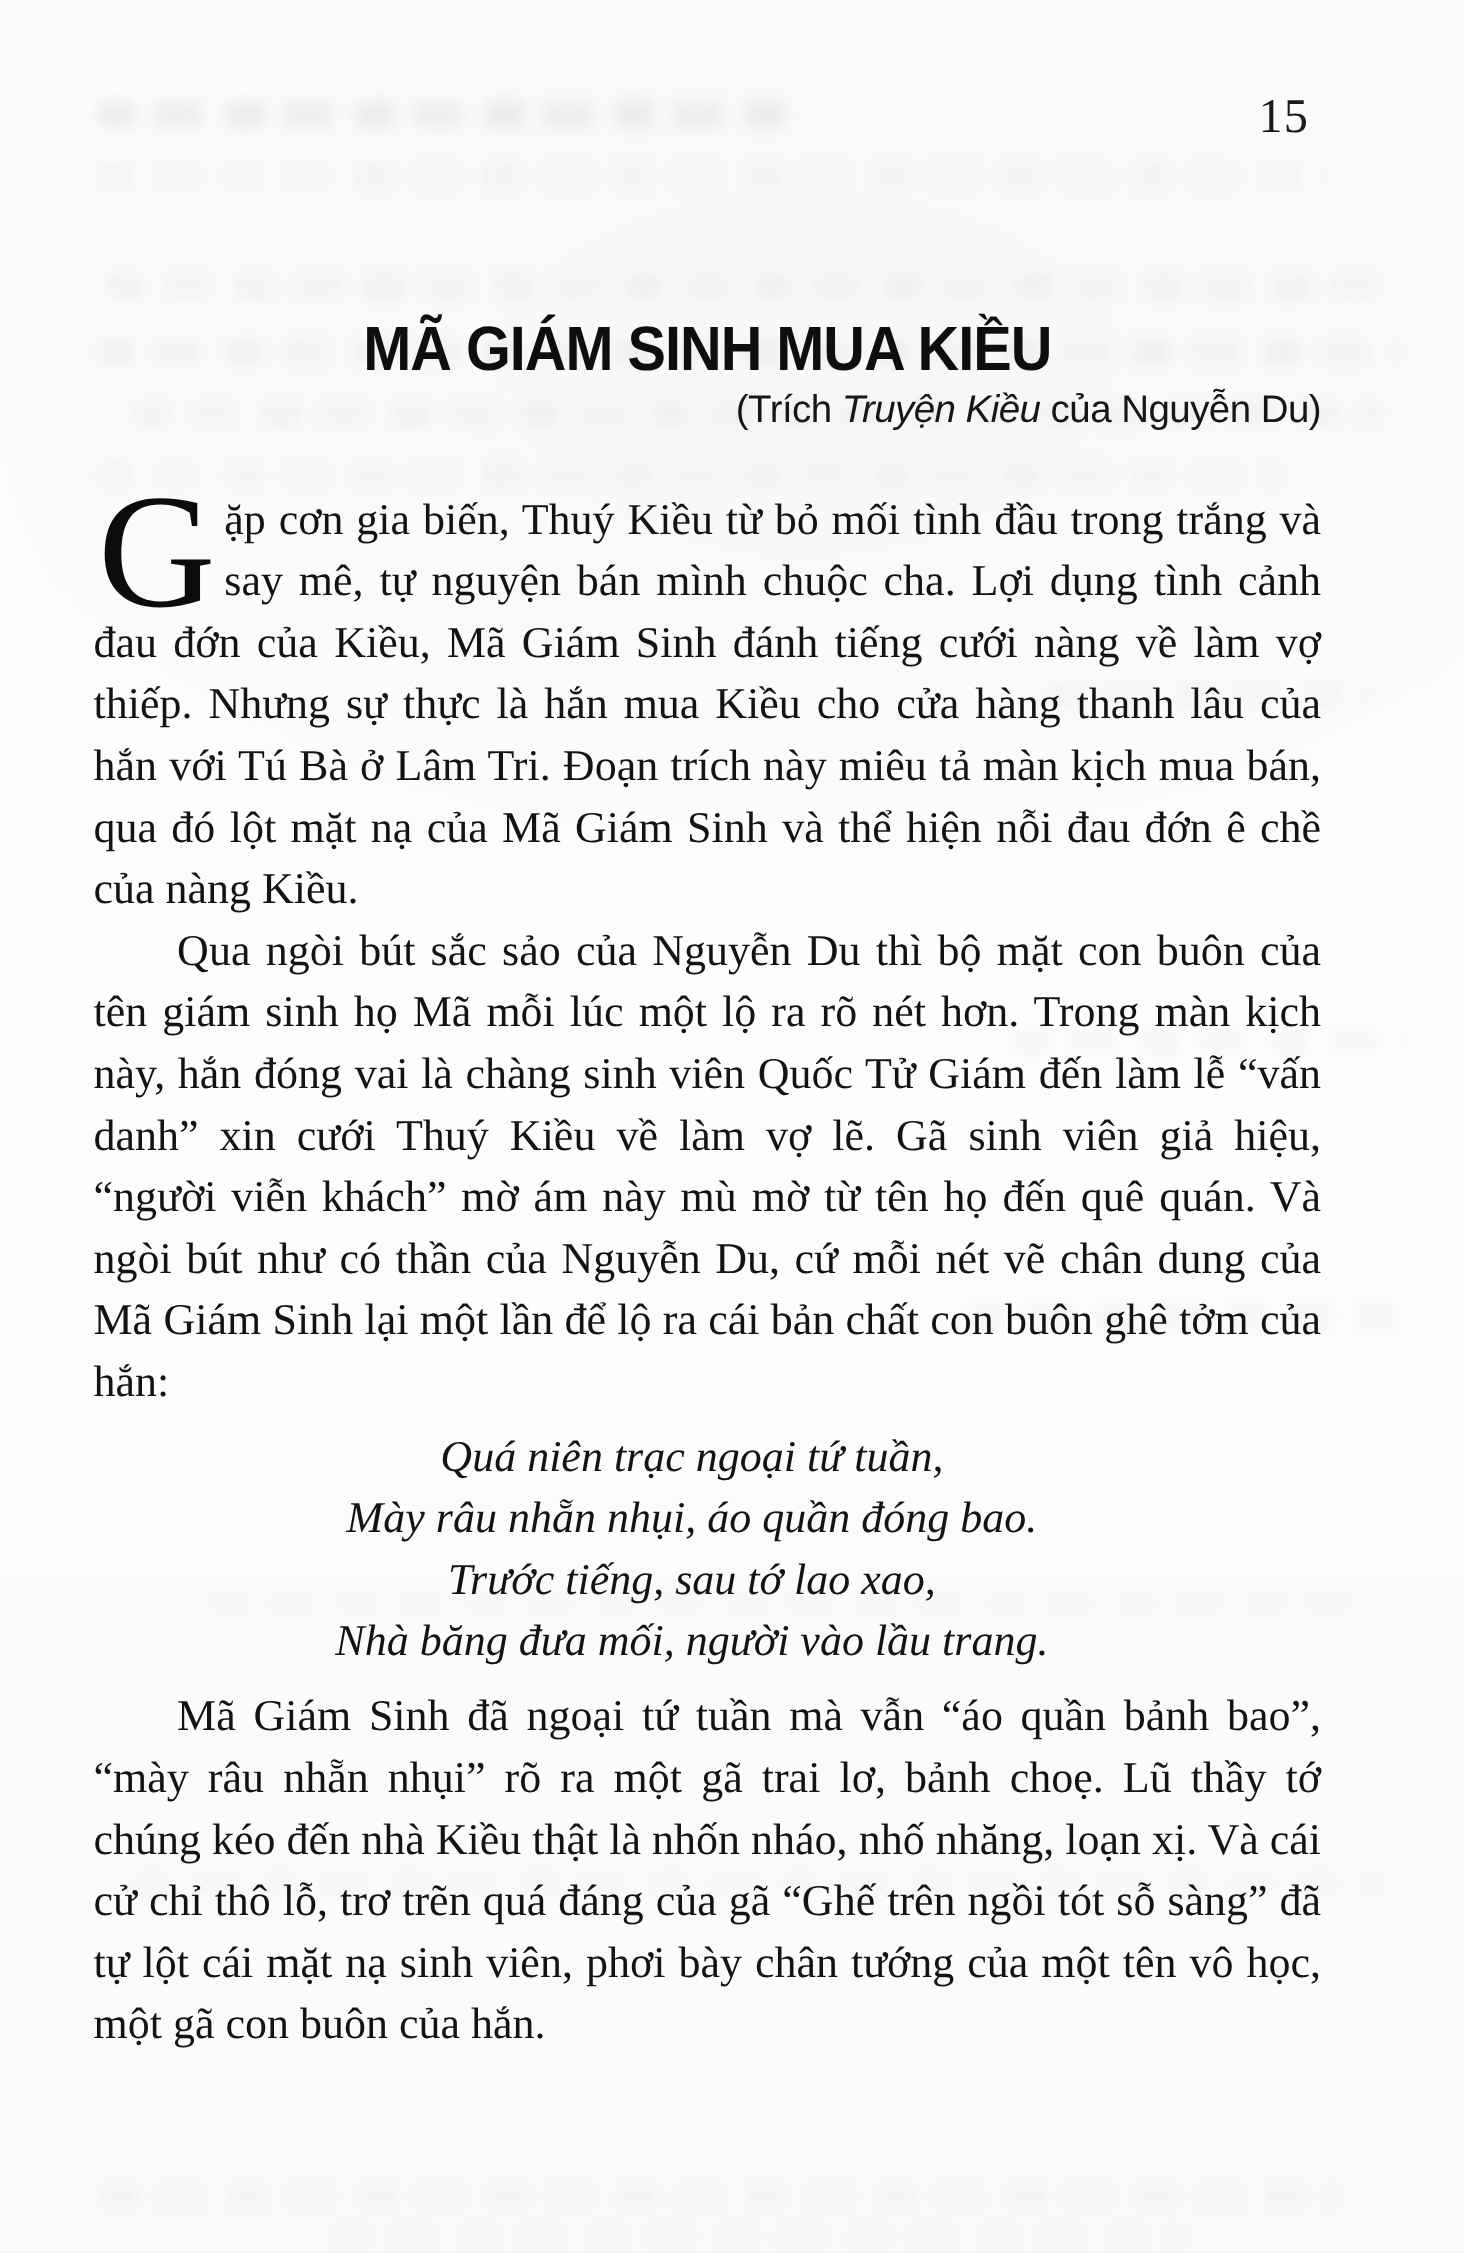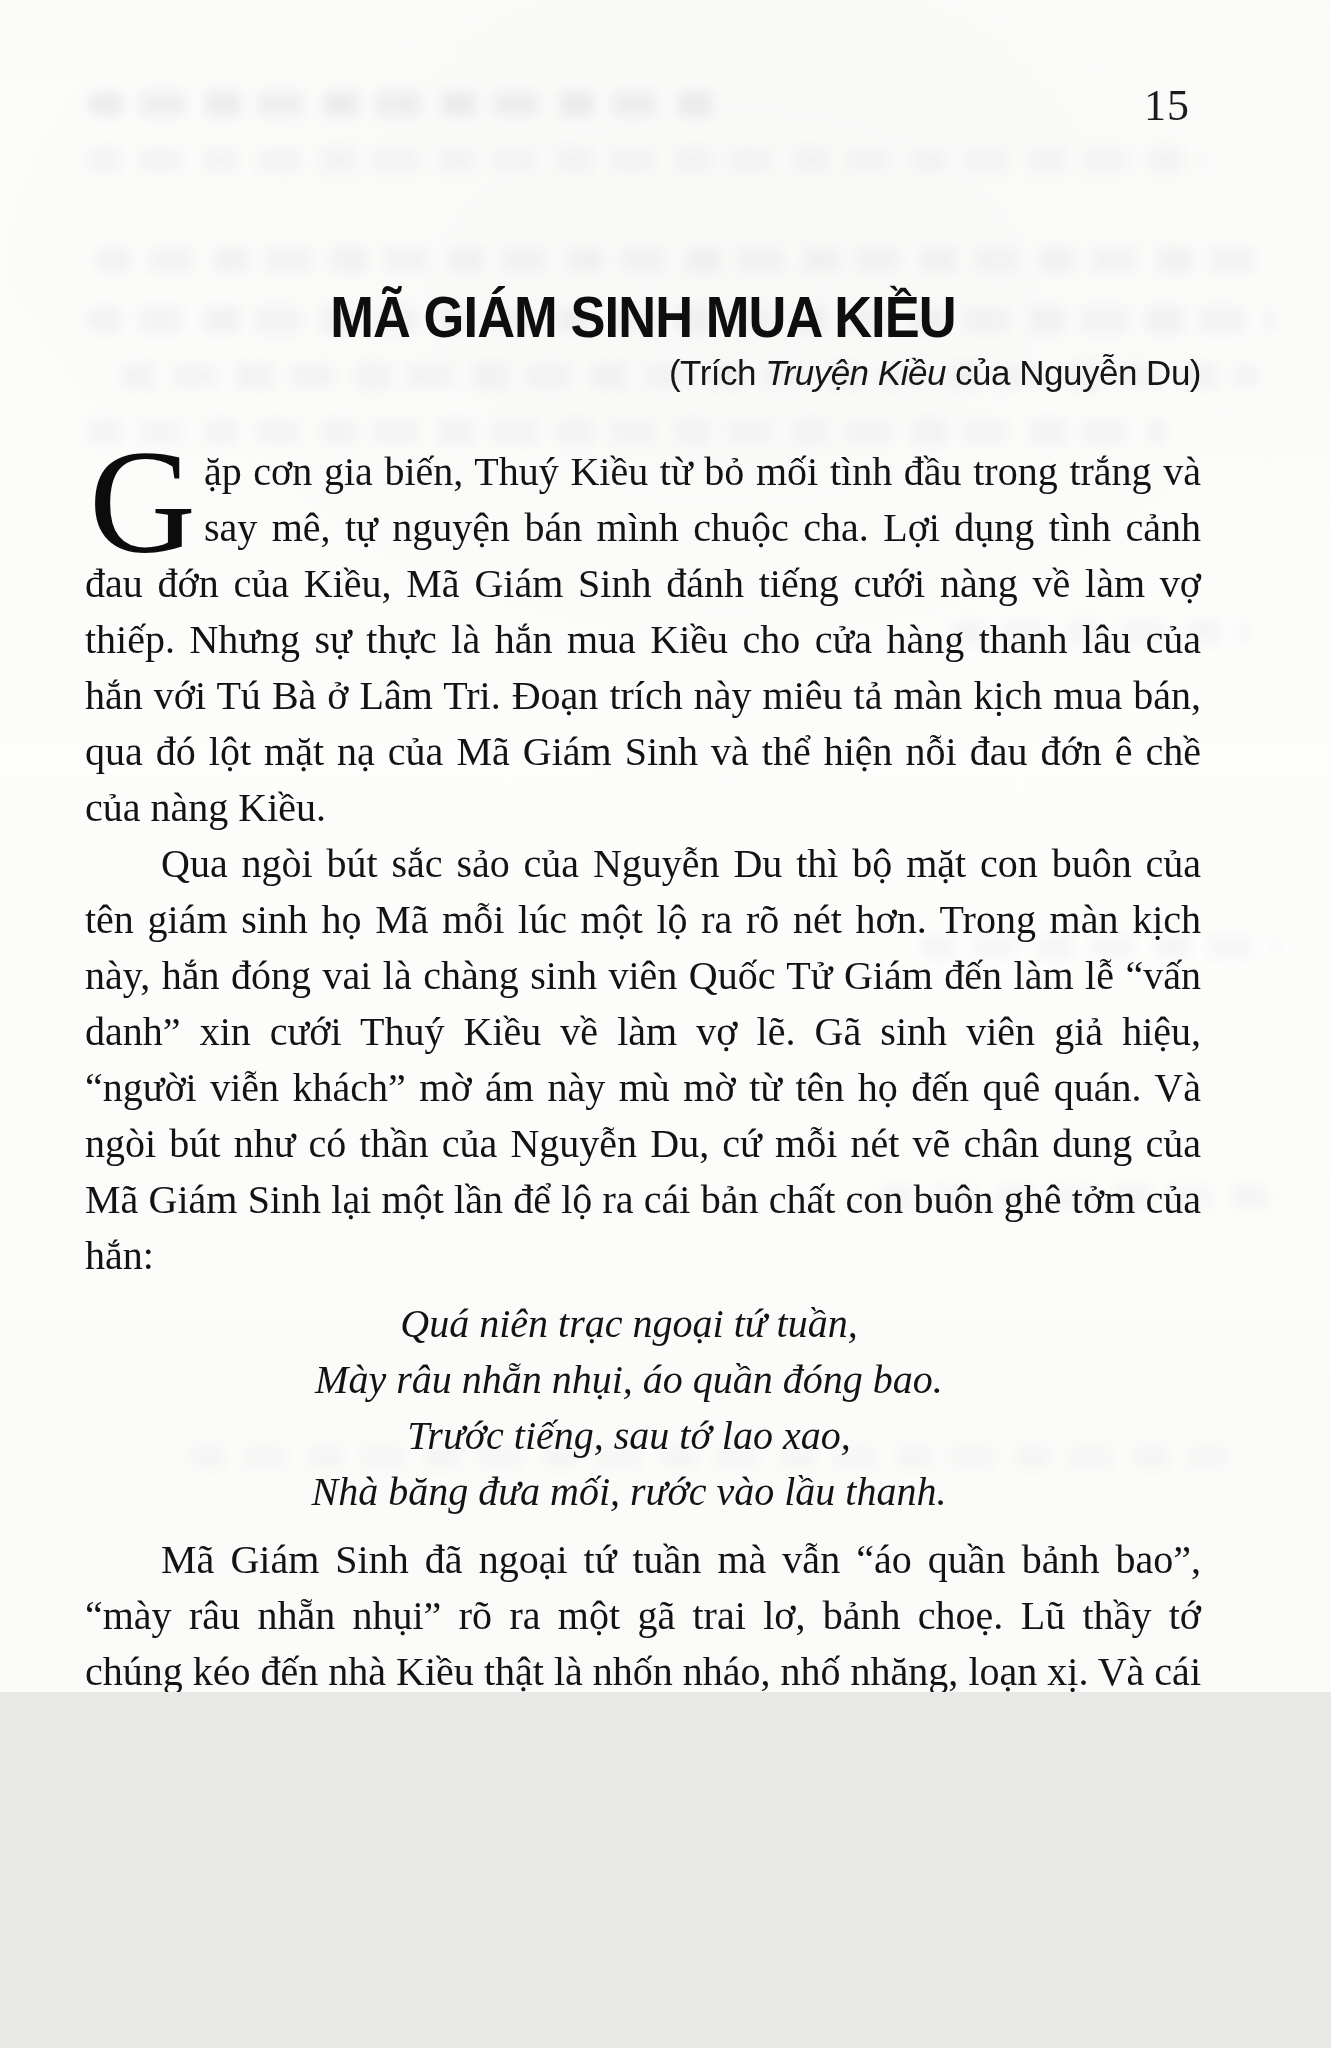--- a/index.html
+++ b/index.html
@@ -1,18 +1,18 @@
 <!DOCTYPE html>
 <html><head>
 <meta charset="utf-8">
 <style>
   html,body{margin:0;padding:0;background:#e8e8e6;}
   .page{
     position:relative;
-    width:1331px;height:1692px;
+    width:1331px;height:2048px;
     margin:0 auto;
     background:
       radial-gradient(ellipse 1400px 900px at 55% 18%, rgba(0,0,0,0.016), rgba(0,0,0,0) 60%),
       linear-gradient(180deg,#fbfbfa 0%, #fdfdfc 45%, #fafaf8 100%);
     color:#141414;
     overflow:hidden;
     font-family:"Liberation Serif", serif;
   }
   
   .bleed div{
@@ -118,20 +118,20 @@
     <div class="content">
 
       <p class="p"><span class="dropcap">G</span><span>ặp cơn gia biến, Thuý Kiều từ bỏ mối tình đầu trong trắng và say mê, tự nguyện bán mình chuộc cha. Lợi dụng tình cảnh đau đớn của Kiều, Mã Giám Sinh đánh tiếng cưới nàng về làm vợ thiếp. Nhưng sự thực là hắn mua Kiều cho cửa hàng thanh lâu của hắn với Tú Bà ở Lâm Tri. Đoạn trích này miêu tả màn kịch mua bán, qua đó lột mặt nạ của Mã Giám Sinh và thể hiện nỗi đau đớn ê chề của nàng Kiều.</span></p>
 
       <p class="p indent">Qua ngòi bút sắc sảo của Nguyễn Du thì bộ mặt con buôn của tên giám sinh họ Mã mỗi lúc một lộ ra rõ nét hơn. Trong màn kịch này, hắn đóng vai là chàng sinh viên Quốc Tử Giám đến làm lễ “vấn danh” xin cưới Thuý Kiều về làm vợ lẽ. Gã sinh viên giả hiệu, “người viễn khách” mờ ám này mù mờ từ tên họ đến quê quán. Và ngòi bút như có thần của Nguyễn Du, cứ mỗi nét vẽ chân dung của Mã Giám Sinh lại một lần để lộ ra cái bản chất con buôn ghê tởm của hắn:</p>
 
       <div class="verse">
         <div class="vline">Quá niên trạc ngoại tứ tuần,</div>
         <div class="vline">Mày râu nhẵn nhụi, áo quần đóng bao.</div>
         <div class="vline">Trước tiếng, sau tớ lao xao,</div>
-        <div class="vline">Nhà băng đưa mối, rước vào lầu thanh.</div>
+        <div class="vline">Nhà băng đưa mối, người vào lầu trang.</div>
       </div>
 
       <p class="p indent">Mã Giám Sinh đã ngoại tứ tuần mà vẫn “áo quần bảnh bao”, “mày râu nhẵn nhụi” rõ ra một gã trai lơ, bảnh choẹ. Lũ thầy tớ chúng kéo đến nhà Kiều thật là nhốn nháo, nhố nhăng, loạn xị. Và cái cử chỉ thô lỗ, trơ trẽn quá đáng của gã “Ghế trên ngồi tót sỗ sàng” đã tự lột cái mặt nạ sinh viên, phơi bày chân tướng của một tên vô học, một gã con buôn của hắn.</p>
 
     </div>
   </div>
 </div>
 
 </body></html>

